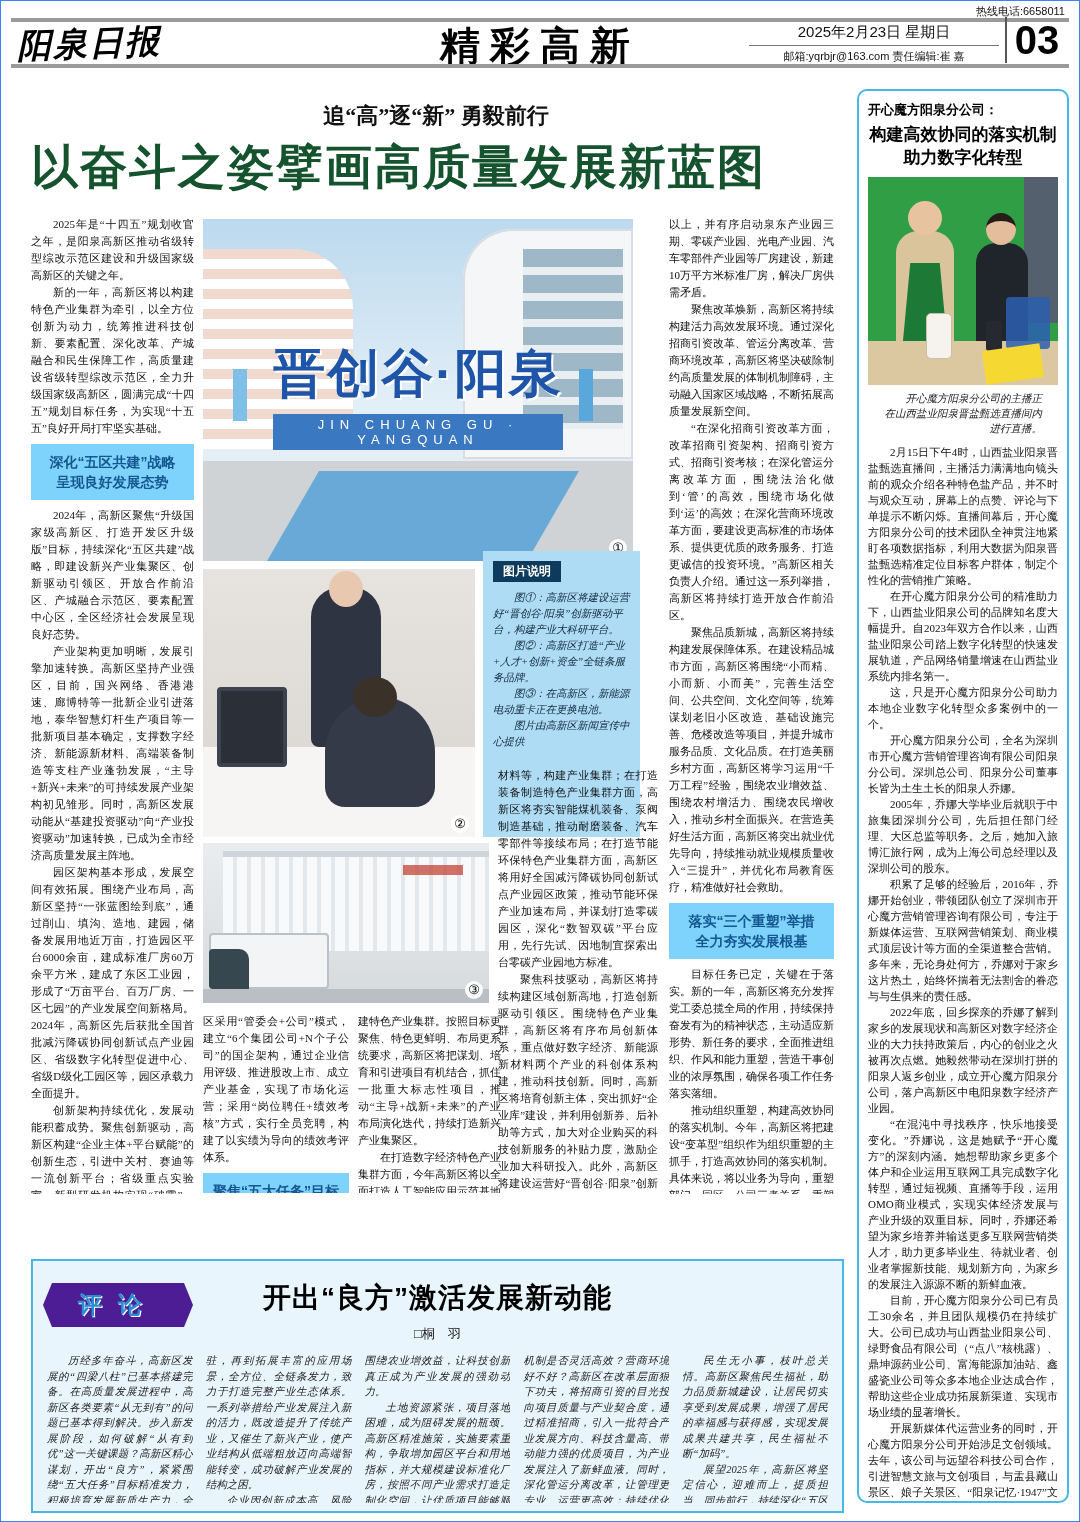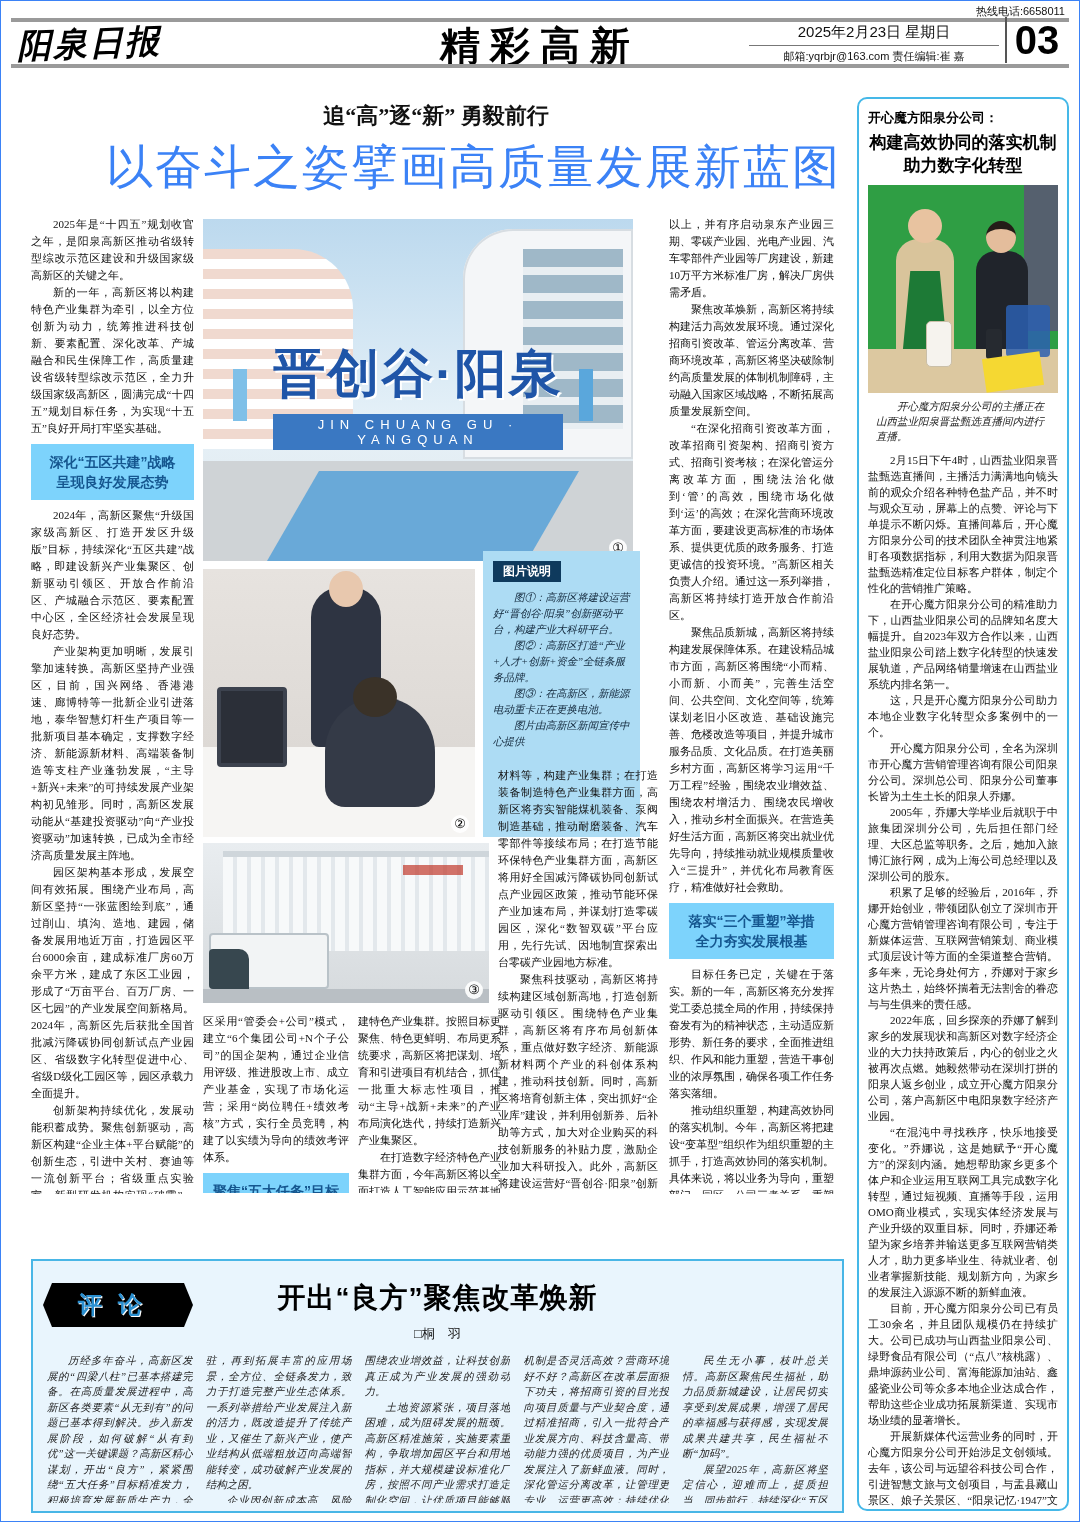--- a/index.html
+++ b/index.html
@@ -21,22 +21,22 @@
                font-family:"Liberation Sans", sans-serif; }
   .head-date { font-size:15px; color:#111; padding-bottom:3px; border-bottom:1px solid #777; }
   .head-mail { font-size:11px; color:#111; padding-top:3px; }
   .page-no { position:absolute; top:16px; right:12px; width:62px; height:46px; font-size:40px;
              font-weight:bold; font-family:"Liberation Sans", sans-serif; color:#000;
              border-left:2px solid #555; text-align:center; line-height:46px; }
 
   
   .kicker { position:absolute; top:100px; left:30px; width:810px; text-align:center; font-size:22px;
             font-weight:bold; color:#111; }
-  .headline { position:absolute; top:135px; left:30px; width:810px; text-align:right; font-size:47px;
-              font-weight:normal; font-family:"Liberation Sans", sans-serif; color:#3b82f6; letter-spacing:2px; }
+  .headline { position:absolute; top:135px; left:30px; width:810px; text-align:left; font-size:47px;
+              font-weight:bold; font-family:"Liberation Sans", sans-serif; color:#14532d; letter-spacing:2px; }
 
   .tcol { position:absolute; font-size:11px; line-height:17px; text-align:justify; color:#111;
           overflow:hidden; }
   .tcol p { text-indent:2em; }
   .cont p:first-child { text-indent:0; }
   .subhead { background:#7dd3fc; color:#15568f; font-weight:bold; text-align:center;
              font-family:"Liberation Sans", sans-serif; font-size:14px; line-height:20px;
              padding:8px 2px; margin:7px 0; }
 
   .photo { position:absolute; overflow:hidden; background:#ddd; }
@@ -91,21 +91,21 @@
             border-radius:4px 10px 0 4px; }
   .p3-ground { position:absolute; left:0; right:0; bottom:0; height:14px; background:#b9bfc4; }
 
   
   .capbox { position:absolute; background:#addcf4; padding:10px 10px; overflow:hidden; }
   .capbox-tag { display:inline-block; background:#0e3a5d; color:#fff; font-size:12px; font-weight:bold;
                 padding:2px 10px; margin-bottom:8px; font-family:"Liberation Sans", sans-serif; }
   .capbox p { font-size:10.5px; line-height:16px; text-indent:2em; color:#13293d; font-style:italic; }
 
   
-  .sidebar { position:absolute; left:856px; top:96px; width:212px; height:1414px;
+  .sidebar { position:absolute; left:856px; top:88px; width:212px; height:1414px;
              border:2px solid #45b8e8; border-radius:10px; padding:10px 9px; overflow:hidden; }
   .sb-kicker { font-size:13px; font-weight:bold; color:#000; margin-bottom:4px;
                font-family:"Liberation Sans", sans-serif; }
   .sb-title { text-align:center; font-size:17px; font-weight:bold; line-height:23px; color:#000;
               font-family:"Liberation Sans", sans-serif; margin-bottom:8px; }
   .sb-photo1 { position:relative; width:100%; height:208px; overflow:hidden; background:#2f9e44; }
   .sb1-curtain { position:absolute; right:0; top:0; width:34px; height:70%; background:#55606e; }
   .sb1-man { position:absolute; left:28px; top:54px; width:58px; height:120px; background:#d9c49b;
              border-radius:22px 22px 0 0; }
   .sb1-apron { position:absolute; left:34px; top:86px; width:46px; height:88px; background:#1d7a36;
@@ -119,27 +119,27 @@
   .sb1-table { position:absolute; left:0; right:0; bottom:0; height:44px; background:#dcc8a0; }
   .sb1-blender { position:absolute; left:58px; bottom:26px; width:26px; height:46px; background:#f6f3ee;
                  border-radius:5px; border:1px solid #cabfa8; }
   .sb1-phone { position:absolute; left:118px; bottom:34px; width:16px; height:30px; background:#262a30;
                border-radius:3px; }
   .sb1-bottles { position:absolute; right:8px; bottom:36px; width:44px; height:52px; background:#2b5fb0;
                  border-radius:4px; opacity:.85; }
   .sb1-card { position:absolute; right:16px; bottom:4px; width:58px; height:34px; background:#f5d832;
               transform:rotate(-8deg); }
   .sb-cap { font-size:10.5px; line-height:15px; font-style:italic; color:#222; text-indent:2em;
-            margin:6px 8px 8px; }
+            margin:6px 16px 8px;text-align:right; }
   .sb-body p { font-size:11px; line-height:16px; text-align:justify; text-indent:2em; color:#111; }
 
   
   .comment { position:absolute; left:30px; top:1258px; width:813px; height:254px; background:#e9f5fd;
              border:2px solid #49b6e6; padding:10px 14px; overflow:hidden; }
-  .cm-badge { position:absolute; left:10px; top:22px; width:150px; height:44px; background:#000000;
+  .cm-badge { position:absolute; left:10px; top:22px; width:150px; height:44px; background:#4c1d95;
               clip-path:polygon(0 50%,6% 0,94% 0,100% 50%,94% 100%,6% 100%);
               color:#2a8fd0; font-weight:bold; font-size:24px; letter-spacing:16px;
               text-align:center; line-height:44px; font-family:"Liberation Sans", sans-serif;
               text-shadow:1px 1px 0 #fff; }
   .cm-title { text-align:center; font-size:28px; font-weight:bold; color:#000; margin-top:8px;
               font-family:"Liberation Sans", sans-serif; letter-spacing:1px; }
   .cm-author { text-align:center; font-size:13px; margin:8px 0 10px; color:#111; }
   .cm-cols { display:flex; gap:13px; }
   .cm-col { flex:1; font-size:10.5px; line-height:15.5px; text-align:justify; color:#222;
             font-style:italic; overflow:hidden; height:150px; }
@@ -301,21 +301,21 @@
         <p>“在混沌中寻找秩序，快乐地接受变化。”乔娜说，这是她赋予“开心魔方”的深刻内涵。她想帮助家乡更多个体户和企业运用互联网工具完成数字化转型，通过短视频、直播等手段，运用OMO商业模式，实现实体经济发展与产业升级的双重目标。同时，乔娜还希望为家乡培养并输送更多互联网营销类人才，助力更多毕业生、待就业者、创业者掌握新技能、规划新方向，为家乡的发展注入源源不断的新鲜血液。</p>
         <p>目前，开心魔方阳泉分公司已有员工30余名，并且团队规模仍在持续扩大。公司已成功与山西盐业阳泉公司、绿野食品有限公司（“点八”核桃露）、鼎坤源药业公司、富海能源加油站、鑫盛瓷业公司等众多本地企业达成合作，帮助这些企业成功拓展新渠道、实现市场业绩的显著增长。</p>
         <p>开展新媒体代运营业务的同时，开心魔方阳泉分公司开始涉足文创领域。去年，该公司与远望谷科技公司合作，引进智慧文旅与文创项目，与盂县藏山景区、娘子关景区、“阳泉记忆·1947”文化园、晋中市乔家大院、临汾市洪洞大槐树、大同市云冈石窟等景区达成合作。</p>
         <p>目前，开心魔方阳泉分公司在藏山景区打造的智慧文创项目已落地。初期，项目投放无人售卖机，售卖景区纪念币、徽章等。值得一提的是，这些纪念币、徽章均由开心魔方阳泉分公司精心设计研发，巧妙融合了藏山景区的独特文化元素，极具纪念意义与收藏价值。同时，开心魔方阳泉分公司为“阳泉记忆·1947”文化园设计的文创产品也已完成打样工作，预计不久后将正式投放市场，与广大游客见面。</p>
       </div>
 
   </div>
 
   <div class="comment">
     <div class="cm-badge">评论</div>
-    <div class="cm-title">开出“良方”聚焦改革焕新</div>
+    <div class="cm-title">开出“良方”激活发展新动能</div>
     <div class="cm-author">□桐　羽</div>
     <div class="cm-cols">
       <div class="cm-col">
           <p>历经多年奋斗，高新区发展的“四梁八柱”已基本搭建完备。在高质量发展进程中，高新区各类要素“从无到有”的问题已基本得到解决。步入新发展阶段，如何破解“从有到优”这一关键课题？高新区精心谋划，开出“良方”，紧紧围绕“五大任务”目标精准发力，积极培育发展新质生产力，全力构筑竞争新优势。</p>
         </div>
       <div class="cm-col cont">
           <p>驻，再到拓展丰富的应用场景，全方位、全链条发力，致力于打造完整产业生态体系。一系列举措给产业发展注入新的活力，既改造提升了传统产业，又催生了新兴产业，使产业结构从低端粗放迈向高端智能转变，成功破解产业发展的结构之困。</p>
           <p>企业因创新成本高、风险大而对研发投入踌躇不前，创新券等政策工具就像及时雨，降低企业创新门槛，激发企业创新活力。同时，“晋创谷·阳泉”等创新平台的建设，加速</p>
         </div>
       <div class="cm-col cont">

